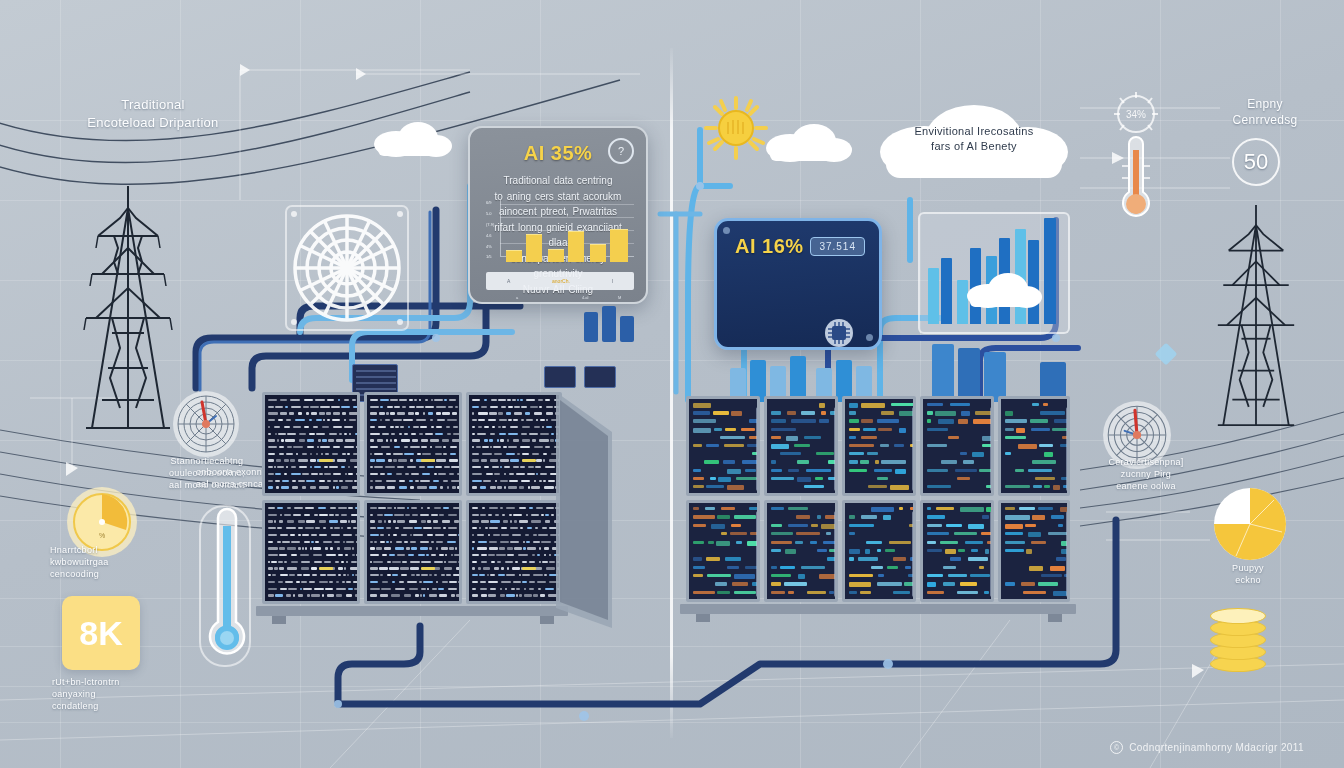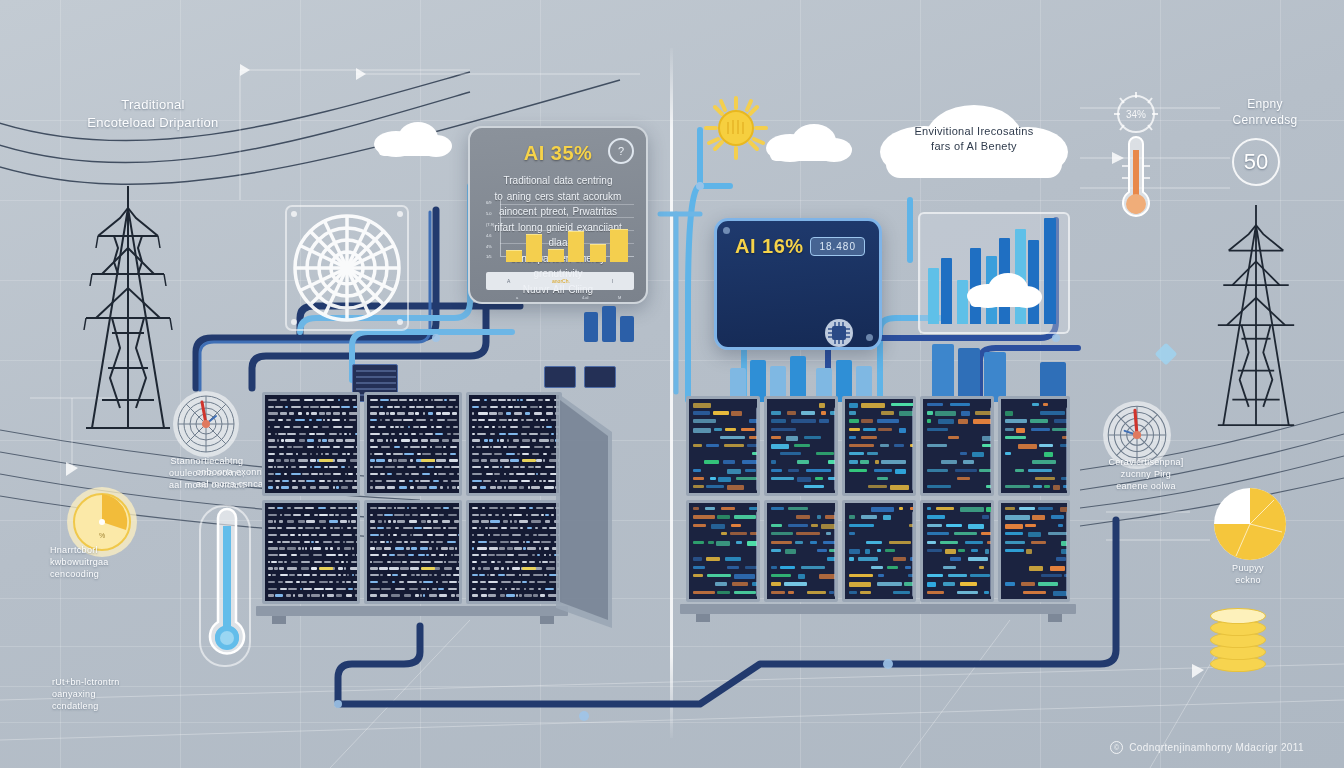--- a/index.html
+++ b/index.html
@@ -425,20 +425,21 @@
       <circle cx="36" cy="36" r="3" fill="#ffffff"></circle>
       <text x="36" y="52" font-size="7" fill="#a08434" text-anchor="middle" font-family="Liberation Sans">%</text>
     </svg>
   </div>
   <div class="lbl small" style="left:50px; top:544px; width:120px;">
     <div>Hnarrtcborl</div>
     <div>kwbowuitrgaa</div>
     <div>cencooding</div>
   </div>
 
+  <div class="yellow-tile" style="left:62px; top:596px; width:78px; height:74px; font-size:34px;">8K</div>
   <div class="lbl small" style="left:52px; top:676px; width:120px;">
     <div>rUt+bn-lctrontrn</div>
     <div>oanyaxing</div>
     <div>ccndatleng</div>
   </div>
 
   <div class="icon" style="left:192px; top:504px;">
     <svg width="72" height="168" viewBox="0 0 72 168">
       <rect x="8" y="2" width="50" height="160" rx="24" fill="none" stroke="rgba(255,255,255,.55)" stroke-width="2"></rect>
       <path d="M26 14 a9 9 0 0 1 18 0 V118 a17 17 0 1 1 -18 0 Z" fill="rgba(255,255,255,.55)" stroke="#ffffff" stroke-width="2.5"></path>
@@ -637,21 +638,21 @@
       <span class="accent">anorCh.</span>
       <span>I</span>
     </div>
     <div class="mc-xlab" style="left:46px">a</div>
     <div class="mc-xlab" style="left:112px">4.al</div>
     <div class="mc-xlab" style="left:148px">M</div>
   </div>
 
   <div class="panel navy" style="left:714px; top:218px; width:168px; height:132px;">
     <div class="panel-title">AI 16%</div>
-    <div class="chip-badge">18.480</div>
+    <div class="chip-badge">37.514</div>
     <div class="corner-dot" style="left:6px; top:6px;"></div>
     <div class="corner-dot" style="right:6px; bottom:6px;"></div>
   </div>
 
   <div class="icon" style="left:824px; top:318px;">
     <svg width="30" height="30" viewBox="0 0 30 30">
       <circle cx="15" cy="15" r="14" fill="rgba(220,232,246,.85)"></circle>
       <rect x="8" y="8" width="14" height="14" rx="2" fill="#2a4a86"></rect>
       <g stroke="#2a4a86" stroke-width="1.4">
         <path d="M11 8 L11 4"></path>

